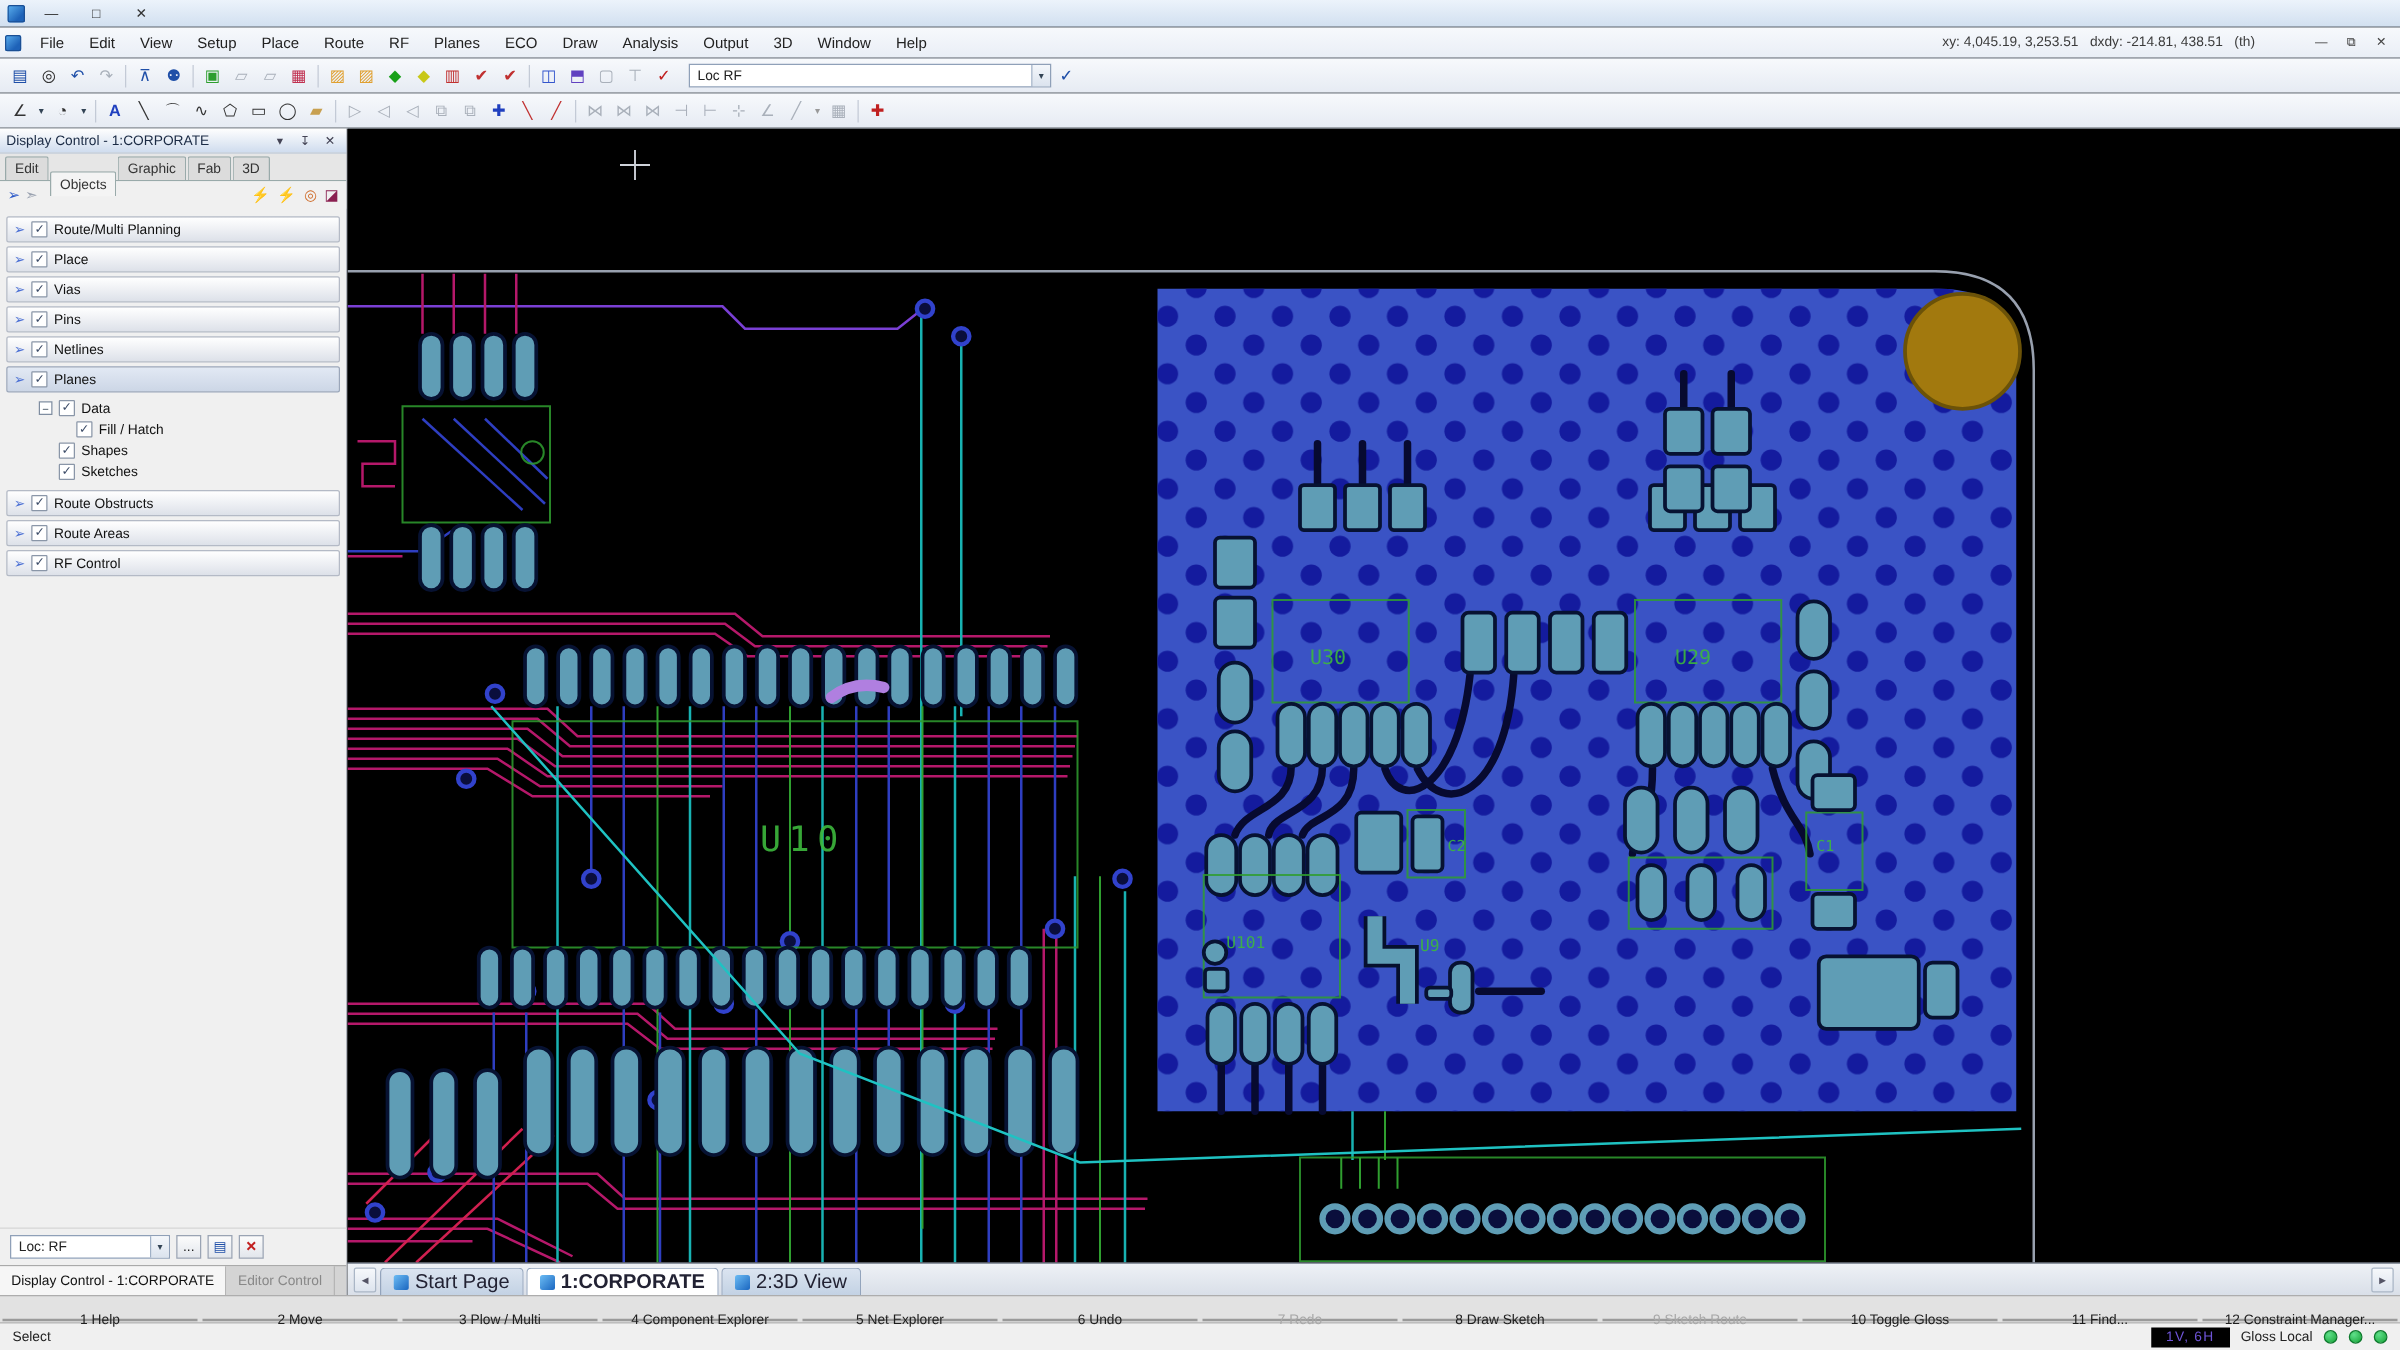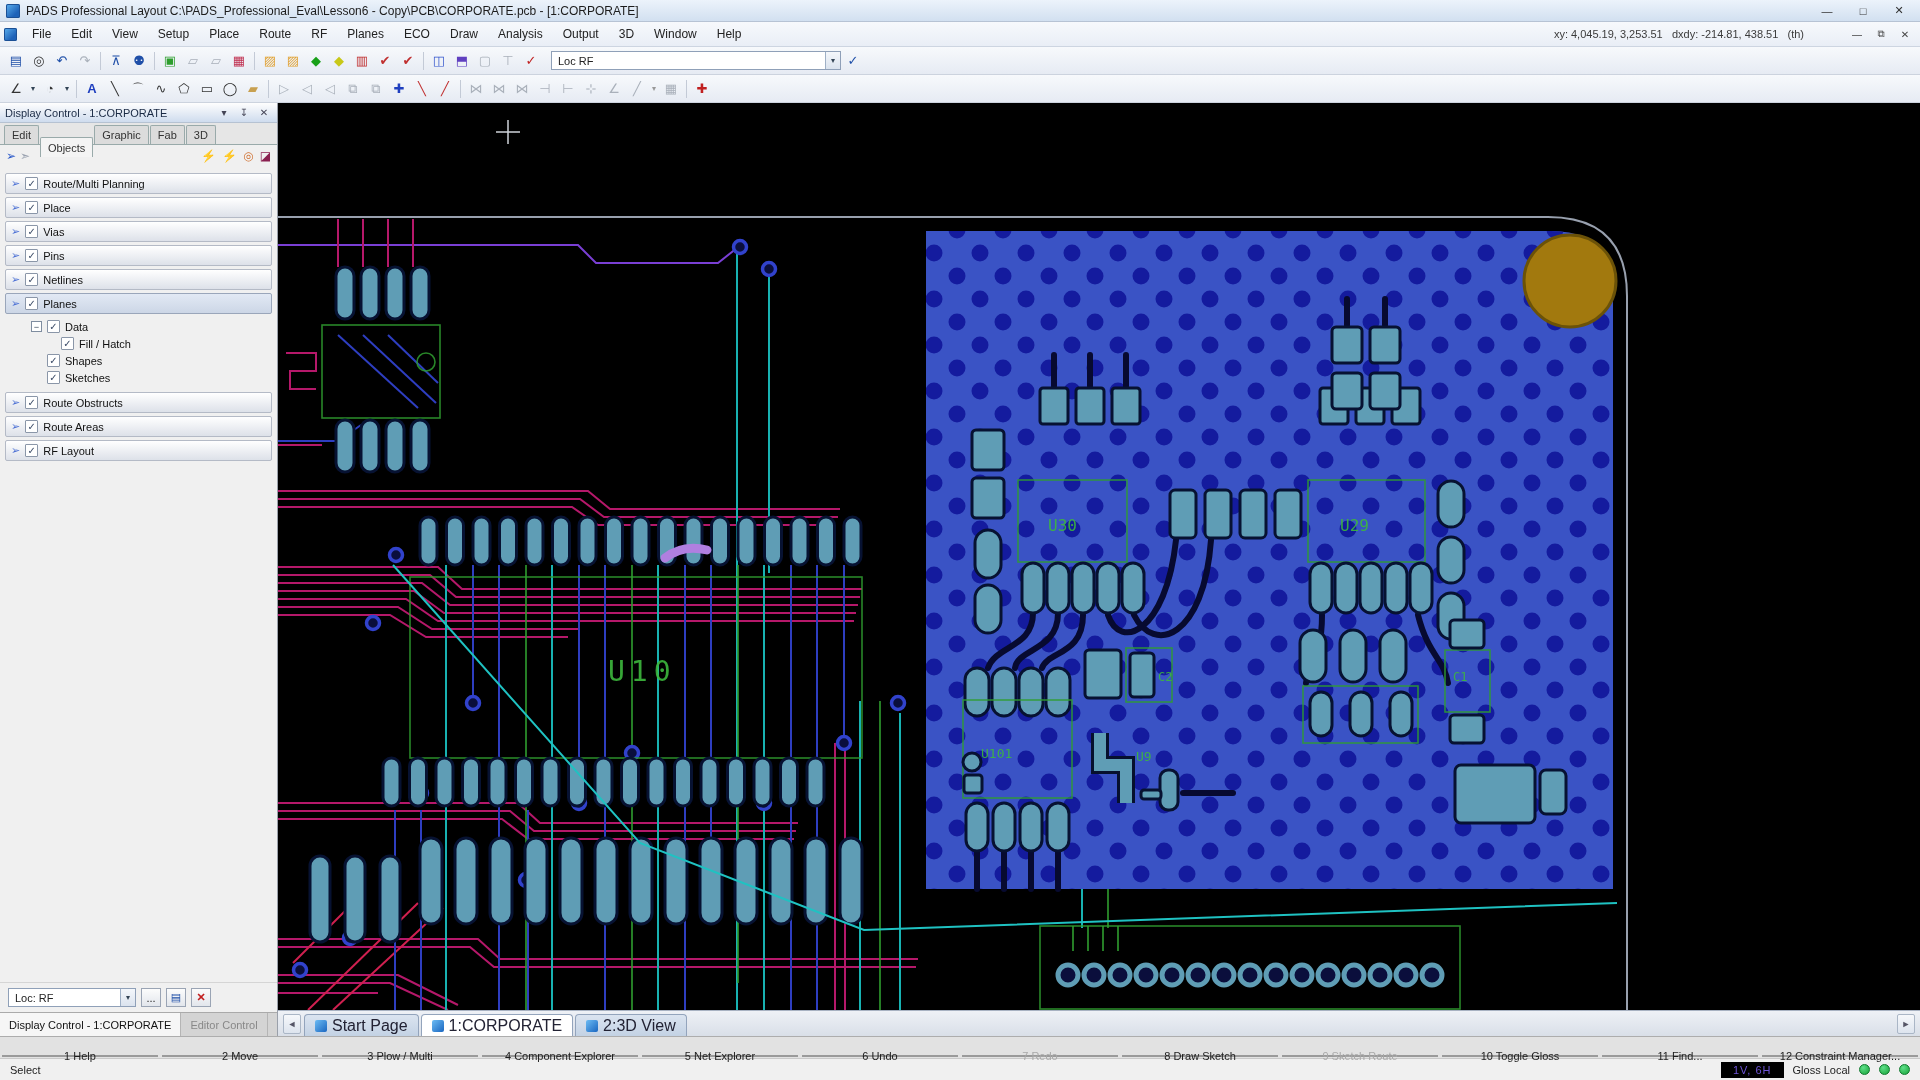--- a/index.html
+++ b/index.html
@@ -56,21 +56,21 @@
   .sbtn.red{color:#c22020;font-weight:bold}
   .panel-bottom-tabs{height:24px;display:flex;background:#d4d4d4;border-top:1px solid #aaa}
   .pbt{display:flex;align-items:center;padding:0 9px;font-size:11px;background:#f6f6f6;border-right:1px solid #b5b5b5;color:#111}
   .pbt.inactive{background:#d4d4d4;color:#888}
   .canvas-wrap{flex:1;display:flex;flex-direction:column;background:#000}
   .doc-tabs{height:26px;display:flex;align-items:flex-end;background:linear-gradient(#eef1f6,#d9dfe8);border-top:1px solid #a8b2c2;padding:0 2px}
   .scrollbtn{width:18px;height:20px;display:flex;align-items:center;justify-content:center;color:#556;font-size:9px;
     background:linear-gradient(#f6f8fb,#dde4ee);border:1px solid #aab6c6;border-radius:2px;margin:0 3px 2px}
   .dtab{display:flex;align-items:center;gap:5px;height:22px;padding:0 10px;margin-right:2px;font-size:16px;color:#223;
     background:linear-gradient(#dbe4f0,#c3d2e4);border:1px solid #93a4bc;border-bottom:none;border-radius:4px 4px 0 0}
-  .dtab.active{background:#fff;font-weight:normal}
+  .dtab.active{background:#fff;font-weight:bold}
   .dicon{width:12px;height:12px;border-radius:2px;background:linear-gradient(135deg,#6cbcf4,#1a66c0)}
   .dt-space{flex:1}
   .fnbar{height:22px;display:flex;background:#e2e2e2;border-top:1px solid #adadad}
   .fnbtn{flex:1;margin:18px 2px;display:flex;align-items:center;justify-content:center;
     background:linear-gradient(#fbfbfb,#ececec);border:1px solid #9a9a9a;font-size:11px;color:#1d1d1d}
   .fnbtn.dis{color:#a8a8a8}
   .statusbar{height:22px;display:flex;align-items:center;gap:26px;padding:0 10px;background:#f0f0f0;border-top:1px solid #c9c9c9;font-size:11px;color:#222}
   .sb-right{margin-left:auto;display:flex;align-items:center;gap:9px}
   .layerbox{background:#000;color:#6f54d8;font-weight:normal;padding:2px 12px;font-size:11px;letter-spacing:1px}
   .gdot{width:11px;height:11px;border-radius:50%;background:radial-gradient(circle at 35% 30%,#5fe08a,#17a337);border:1px solid #0d7a2d}
@@ -86,21 +86,20 @@
   .tea{stroke:#18b2b2;stroke-width:2;fill:none}
   .grn{stroke:#2f9e2f;stroke-width:1.6;fill:none}
   .crm{stroke:#d02050;stroke-width:2;fill:none}
   .dark{stroke:#070a30;stroke-width:6;fill:none;stroke-linecap:round}
 </style>
 </head>
 <body>
 
 <div class="titlebar">
   <span class="appicon"></span>
-  <span class="title-text">PADS Professional Layout  C:\PADS_Professional_Eval\Lesson6 - Copy\PCB\CORPORATE.pcb - [1:CORPORATE]</span>
   <span class="wbtn">—</span>
   <span class="wbtn">□</span>
   <span class="wbtn">✕</span>
 </div>
 
 <div class="menubar">
   <span class="appicon"></span>
   <span class="menu-item">File</span>
   <span class="menu-item">Edit</span>
   <span class="menu-item">View</span>
@@ -276,21 +275,21 @@
         <span>Route Obstructs</span>
       </div>
       <div class="obj-bar">
         <span class="bar-arrow">➢</span>
         <span class="cb">✓</span>
         <span>Route Areas</span>
       </div>
       <div class="obj-bar">
         <span class="bar-arrow">➢</span>
         <span class="cb">✓</span>
-        <span>RF Layout</span>
+        <span>RF Control</span>
       </div>
     </div>
     <div class="panel-bottom">
       <div class="combo">
         <span class="val">Loc: RF</span>
         <span class="arrow">▾</span>
       </div>
       <span class="sbtn">...</span>
       <span class="sbtn" style="color:#1f4fa8">▤</span>
       <span class="sbtn red">✕</span>

